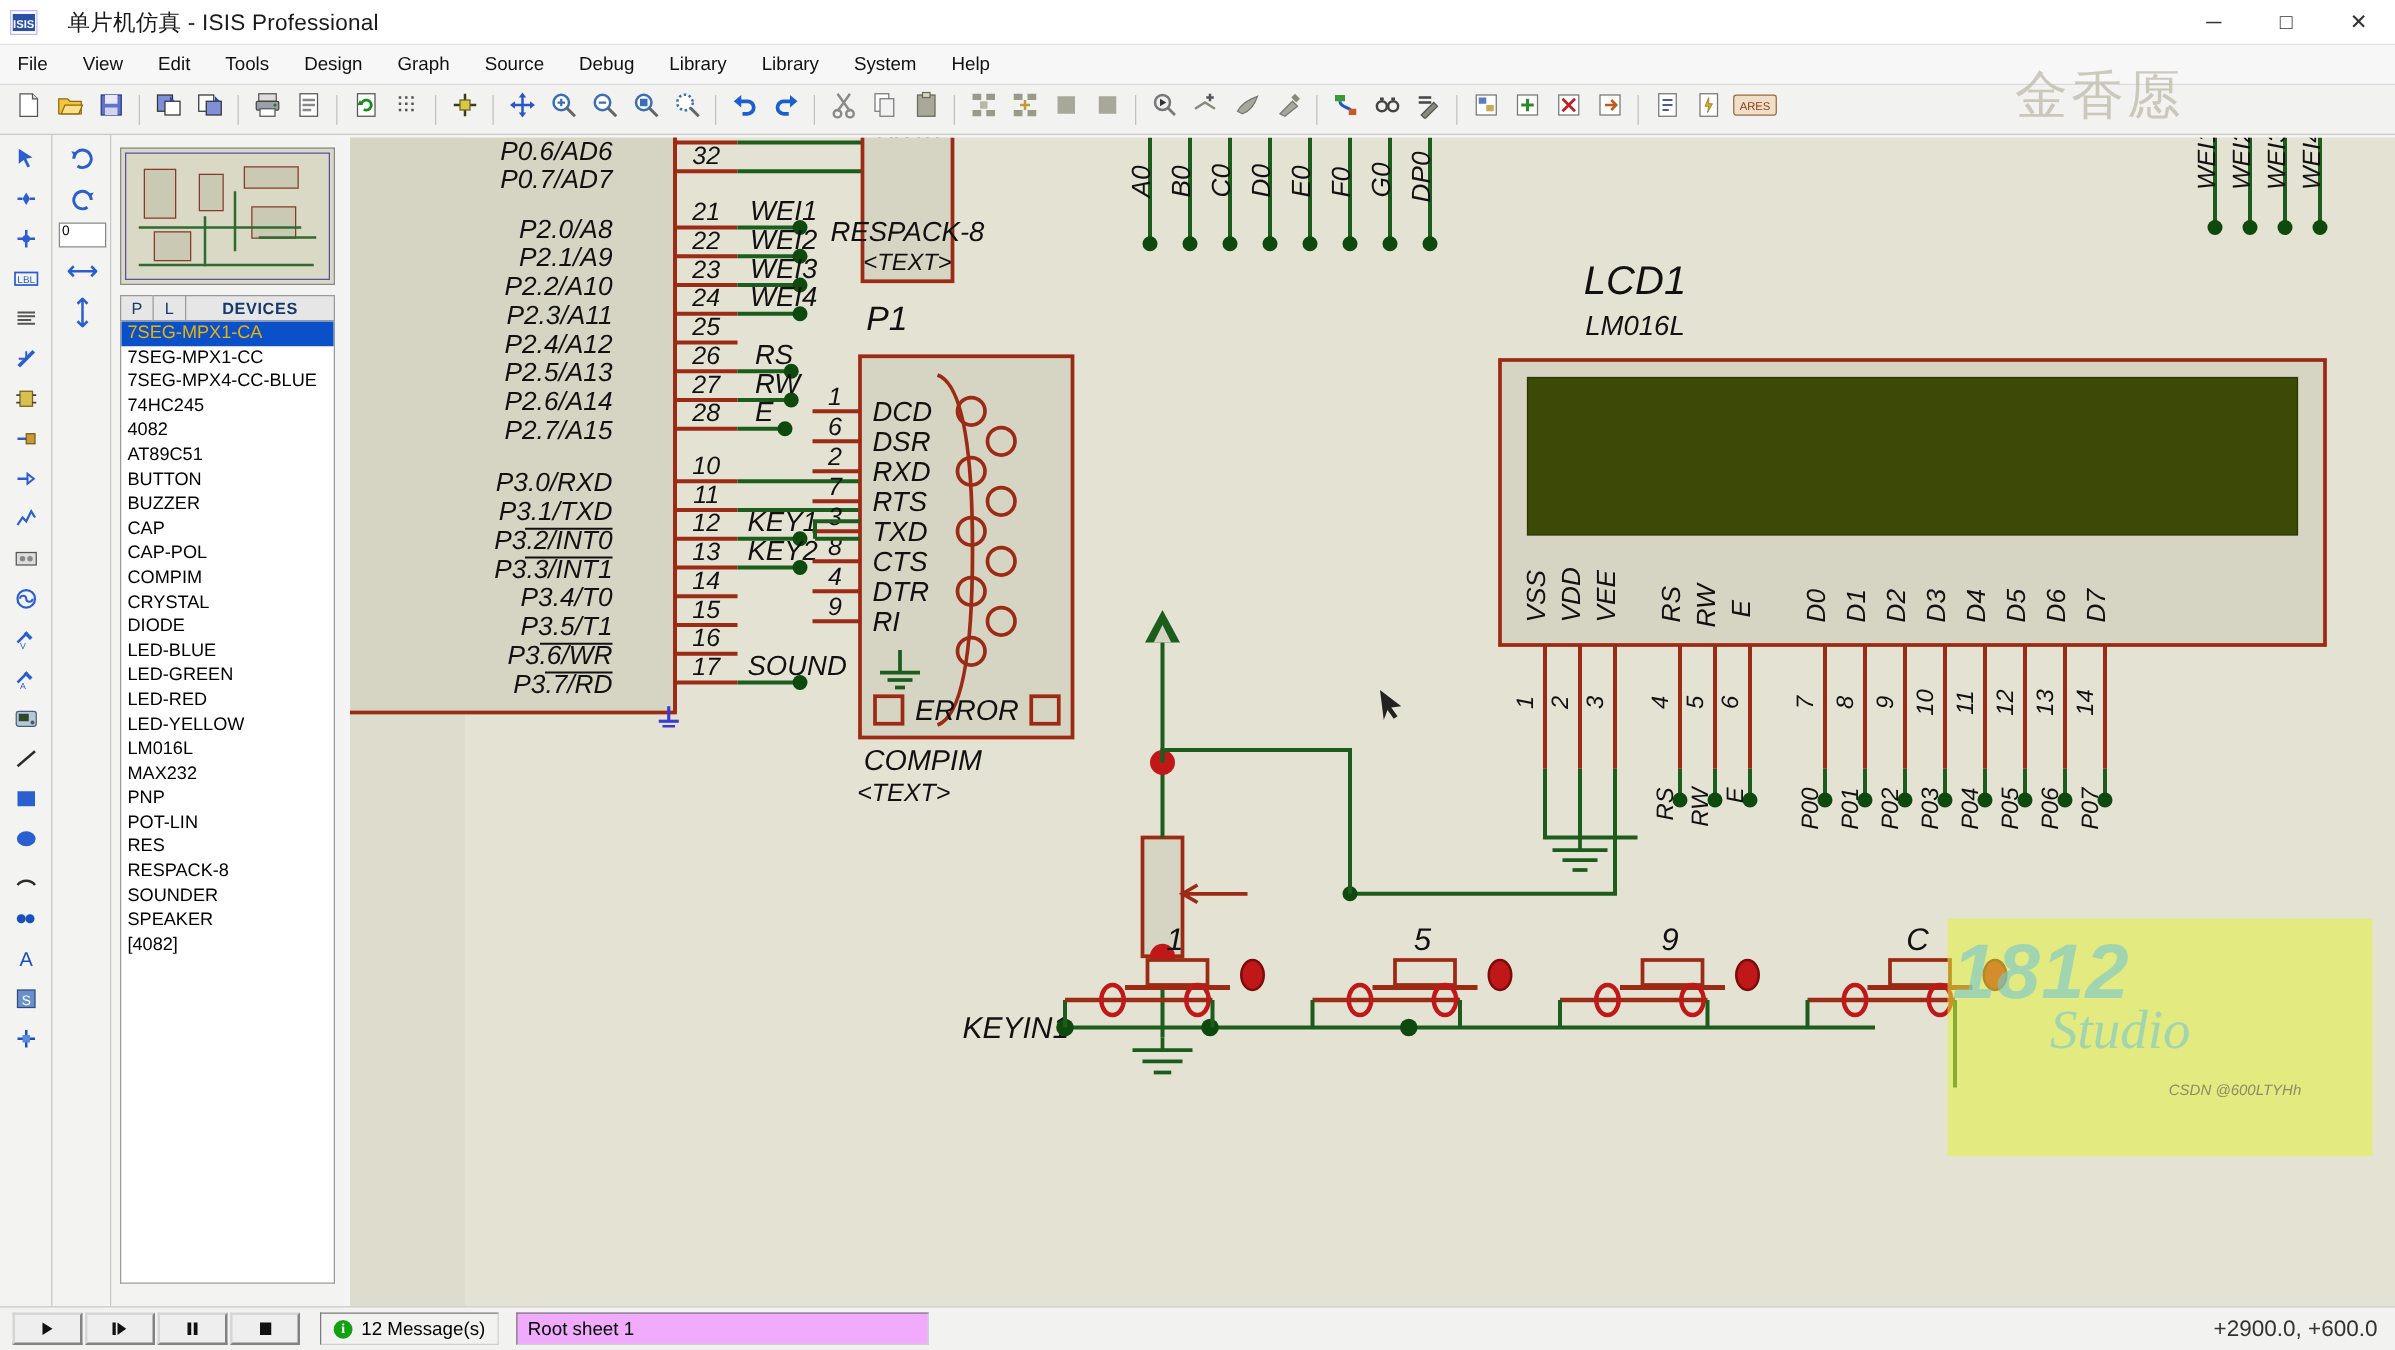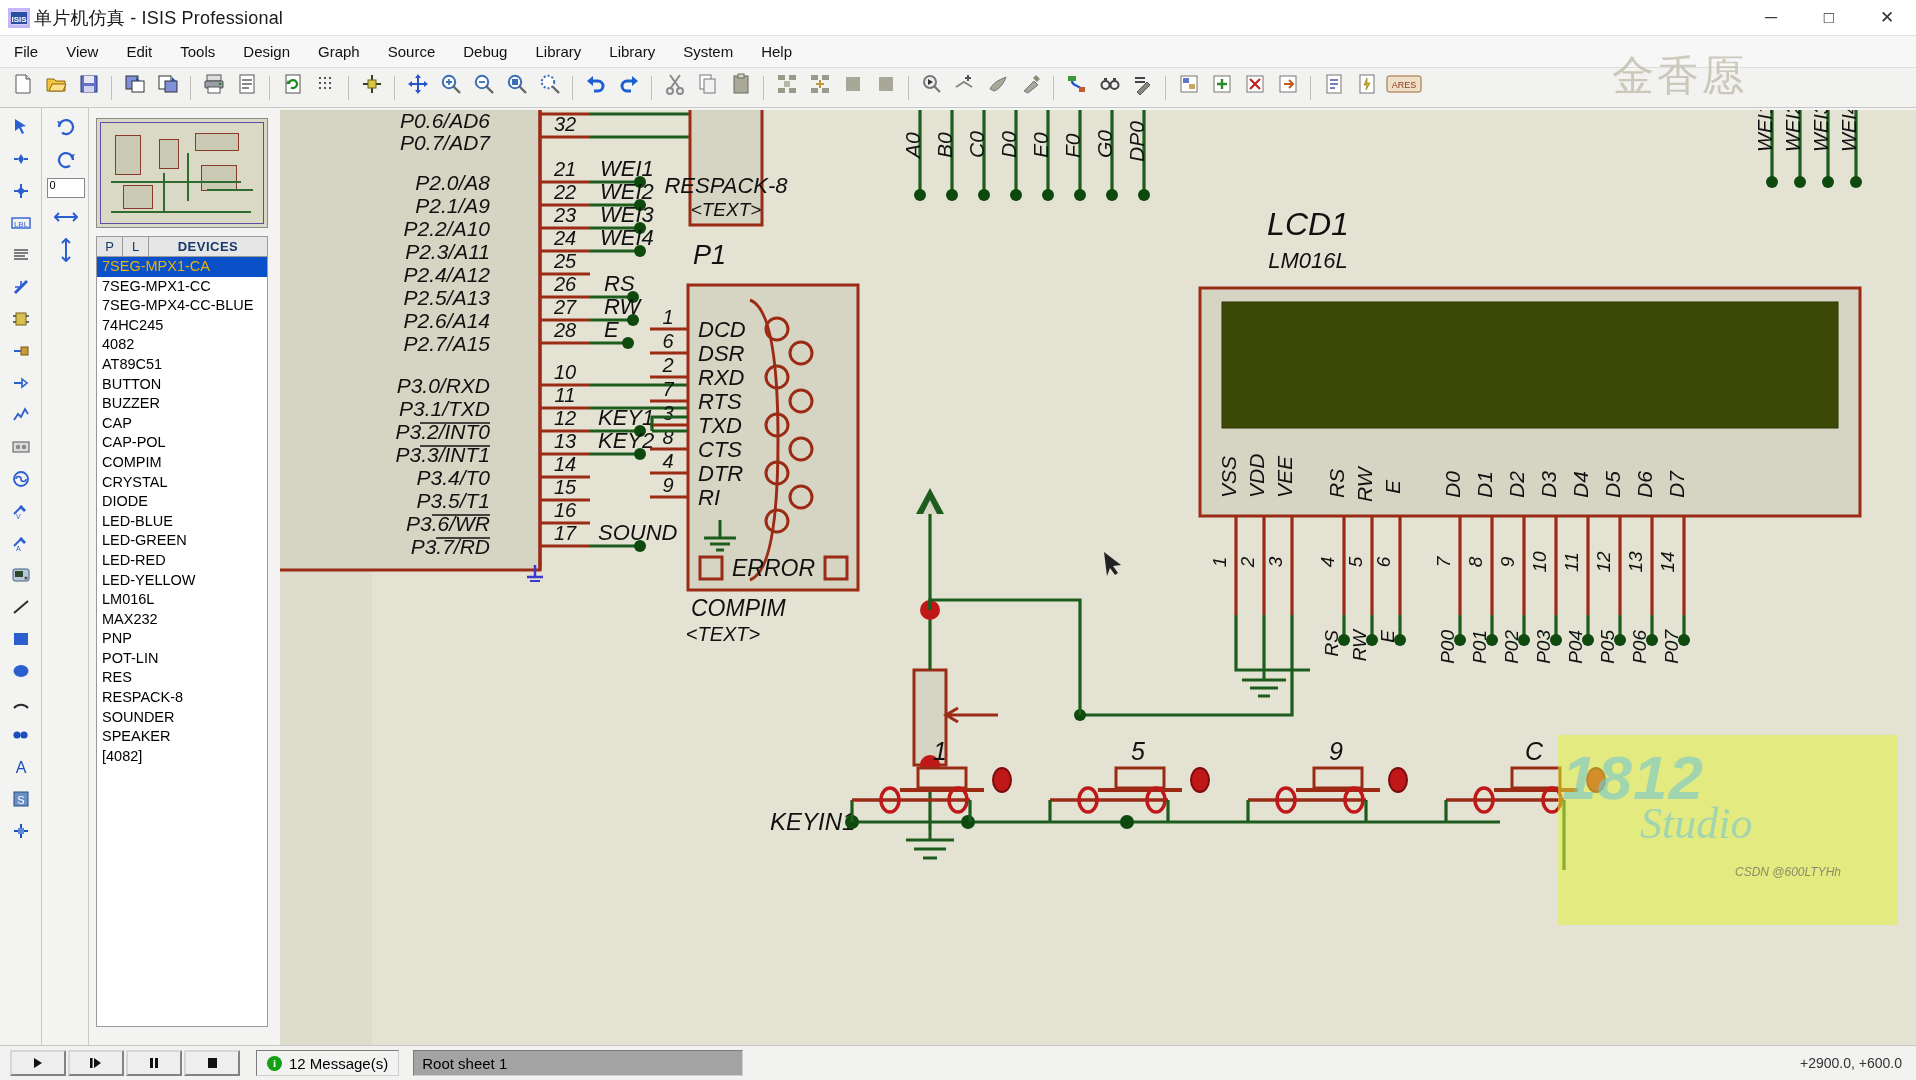--- a/index.html
+++ b/index.html
@@ -12,22 +12,22 @@
   }
   #app { position: relative; width: 1916px; height: 1080px; background: #f4f4f4; }
 
   
   .titlebar {
     position: absolute; left: 0; top: 0; width: 1916px; height: 36px;
     background: #ffffff; display: flex; align-items: center;
     border-bottom: 1px solid #e2e2e2;
   }
   .title-icon {
-    width: 22px; height: 20px; margin-left: 8px; margin-right: 4px;
-    background: #ffffff; border: 3px solid #c4b5fd; position: relative;
+    width: 22px; height: 20px; margin-left: 8px; margin-right: 24px;
+    background: #ffffff; border: 1px solid #c4b5fd; position: relative;
     display: flex; align-items: center; justify-content: center;
     font-size: 11px; font-weight: bold; color: #2b4fa2;
     font-family: "Liberation Sans", sans-serif;
   }
   .title-text { font-size: 18px; color: #1a1a1a; letter-spacing: .2px; }
   .win-buttons { margin-left: auto; display: flex; height: 36px; }
   .win-btn {
     width: 58px; height: 36px; display: flex; align-items: center; justify-content: center;
     color: #333; font-size: 17px;
   }
@@ -140,24 +140,24 @@
   }
   .info-dot {
     width: 15px; height: 15px; border-radius: 50%;
     background: #13a013; color: #fff; font-size: 11px; font-weight: bold;
     display: flex; align-items: center; justify-content: center; margin-right: 7px;
     font-family: "Liberation Serif", serif;
   }
   .sheet-box {
     margin-left: 14px; height: 26px; min-width: 330px; display: flex; align-items: center;
     padding: 0 8px; font-size: 15px; color: #000;
-    border: 1px inset #cfcfcf; background: #a3a3a3;
+    border: 1px inset #cfcfcf; background: #f0abfc;
   }
   .coord-box {
-    margin-left: auto; margin-right: 14px; font-size: 14px; color: #333;
+    margin-left: auto; margin-right: 14px; font-size: 18px; color: #333;
   }
 
   
   .wm-hi {
     position: absolute; left: 1558px; top: 935px; width: 292px; height: 115px;
     background: rgba(226,240,60,0.55); pointer-events: none;
   }
   .wm-1812 {
     position: absolute; left: 1560px; top: 940px;
     font-size: 62px; font-weight: bold; color: rgba(120,200,205,0.62);

